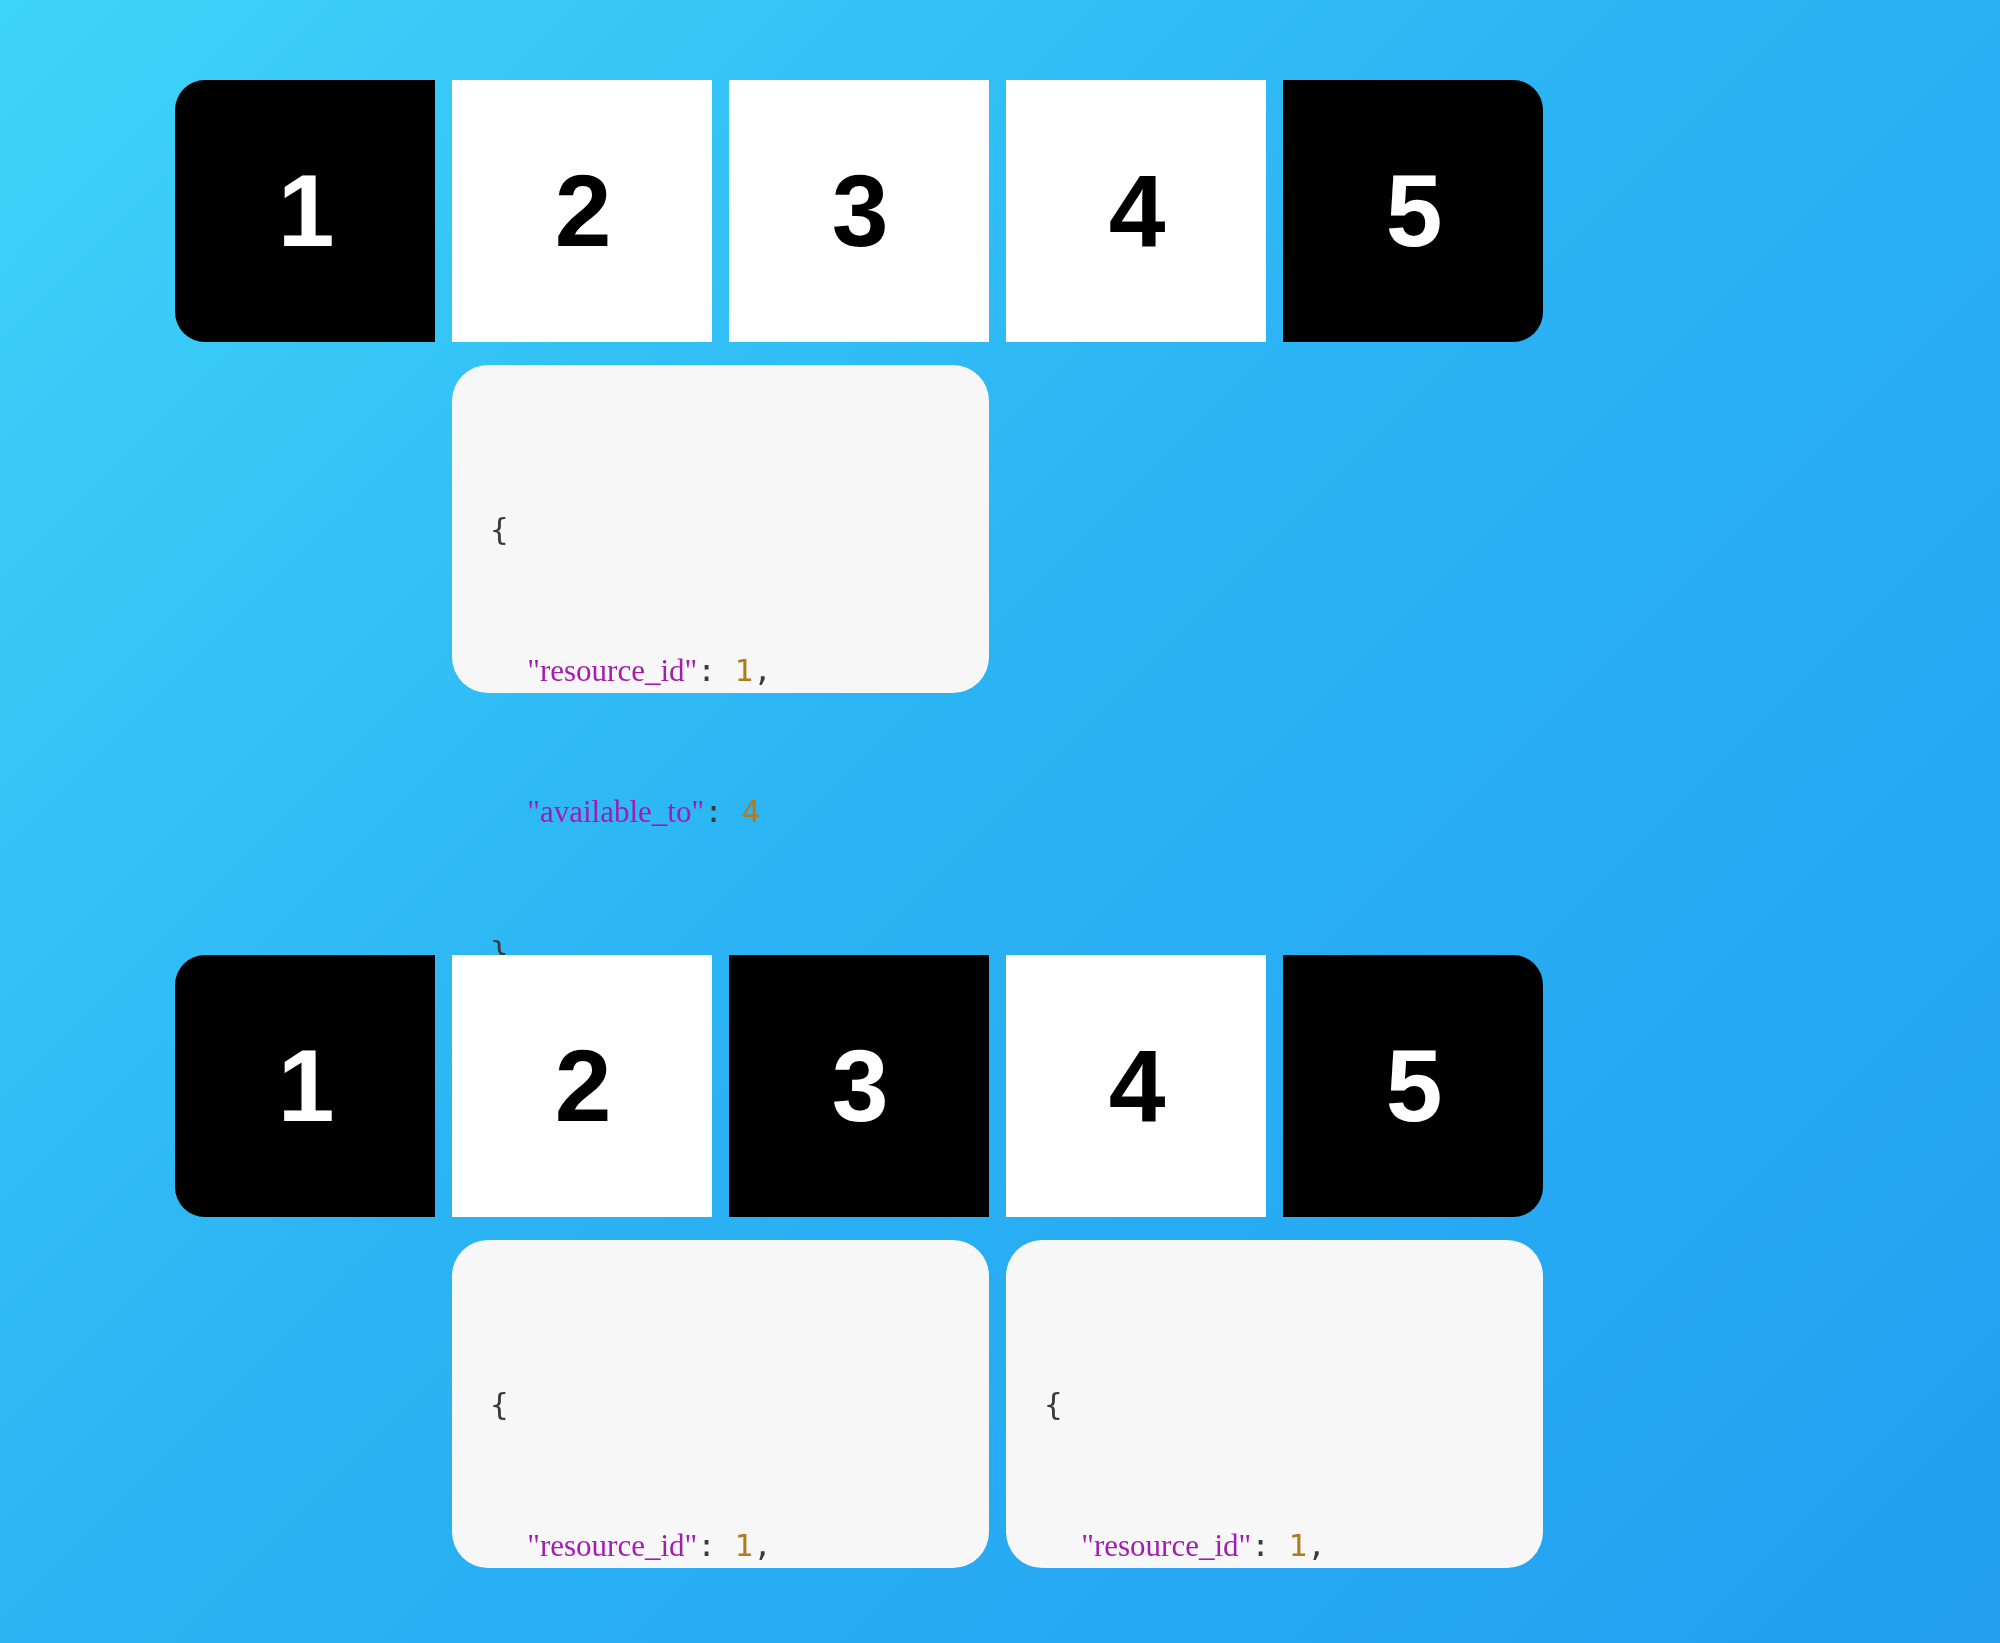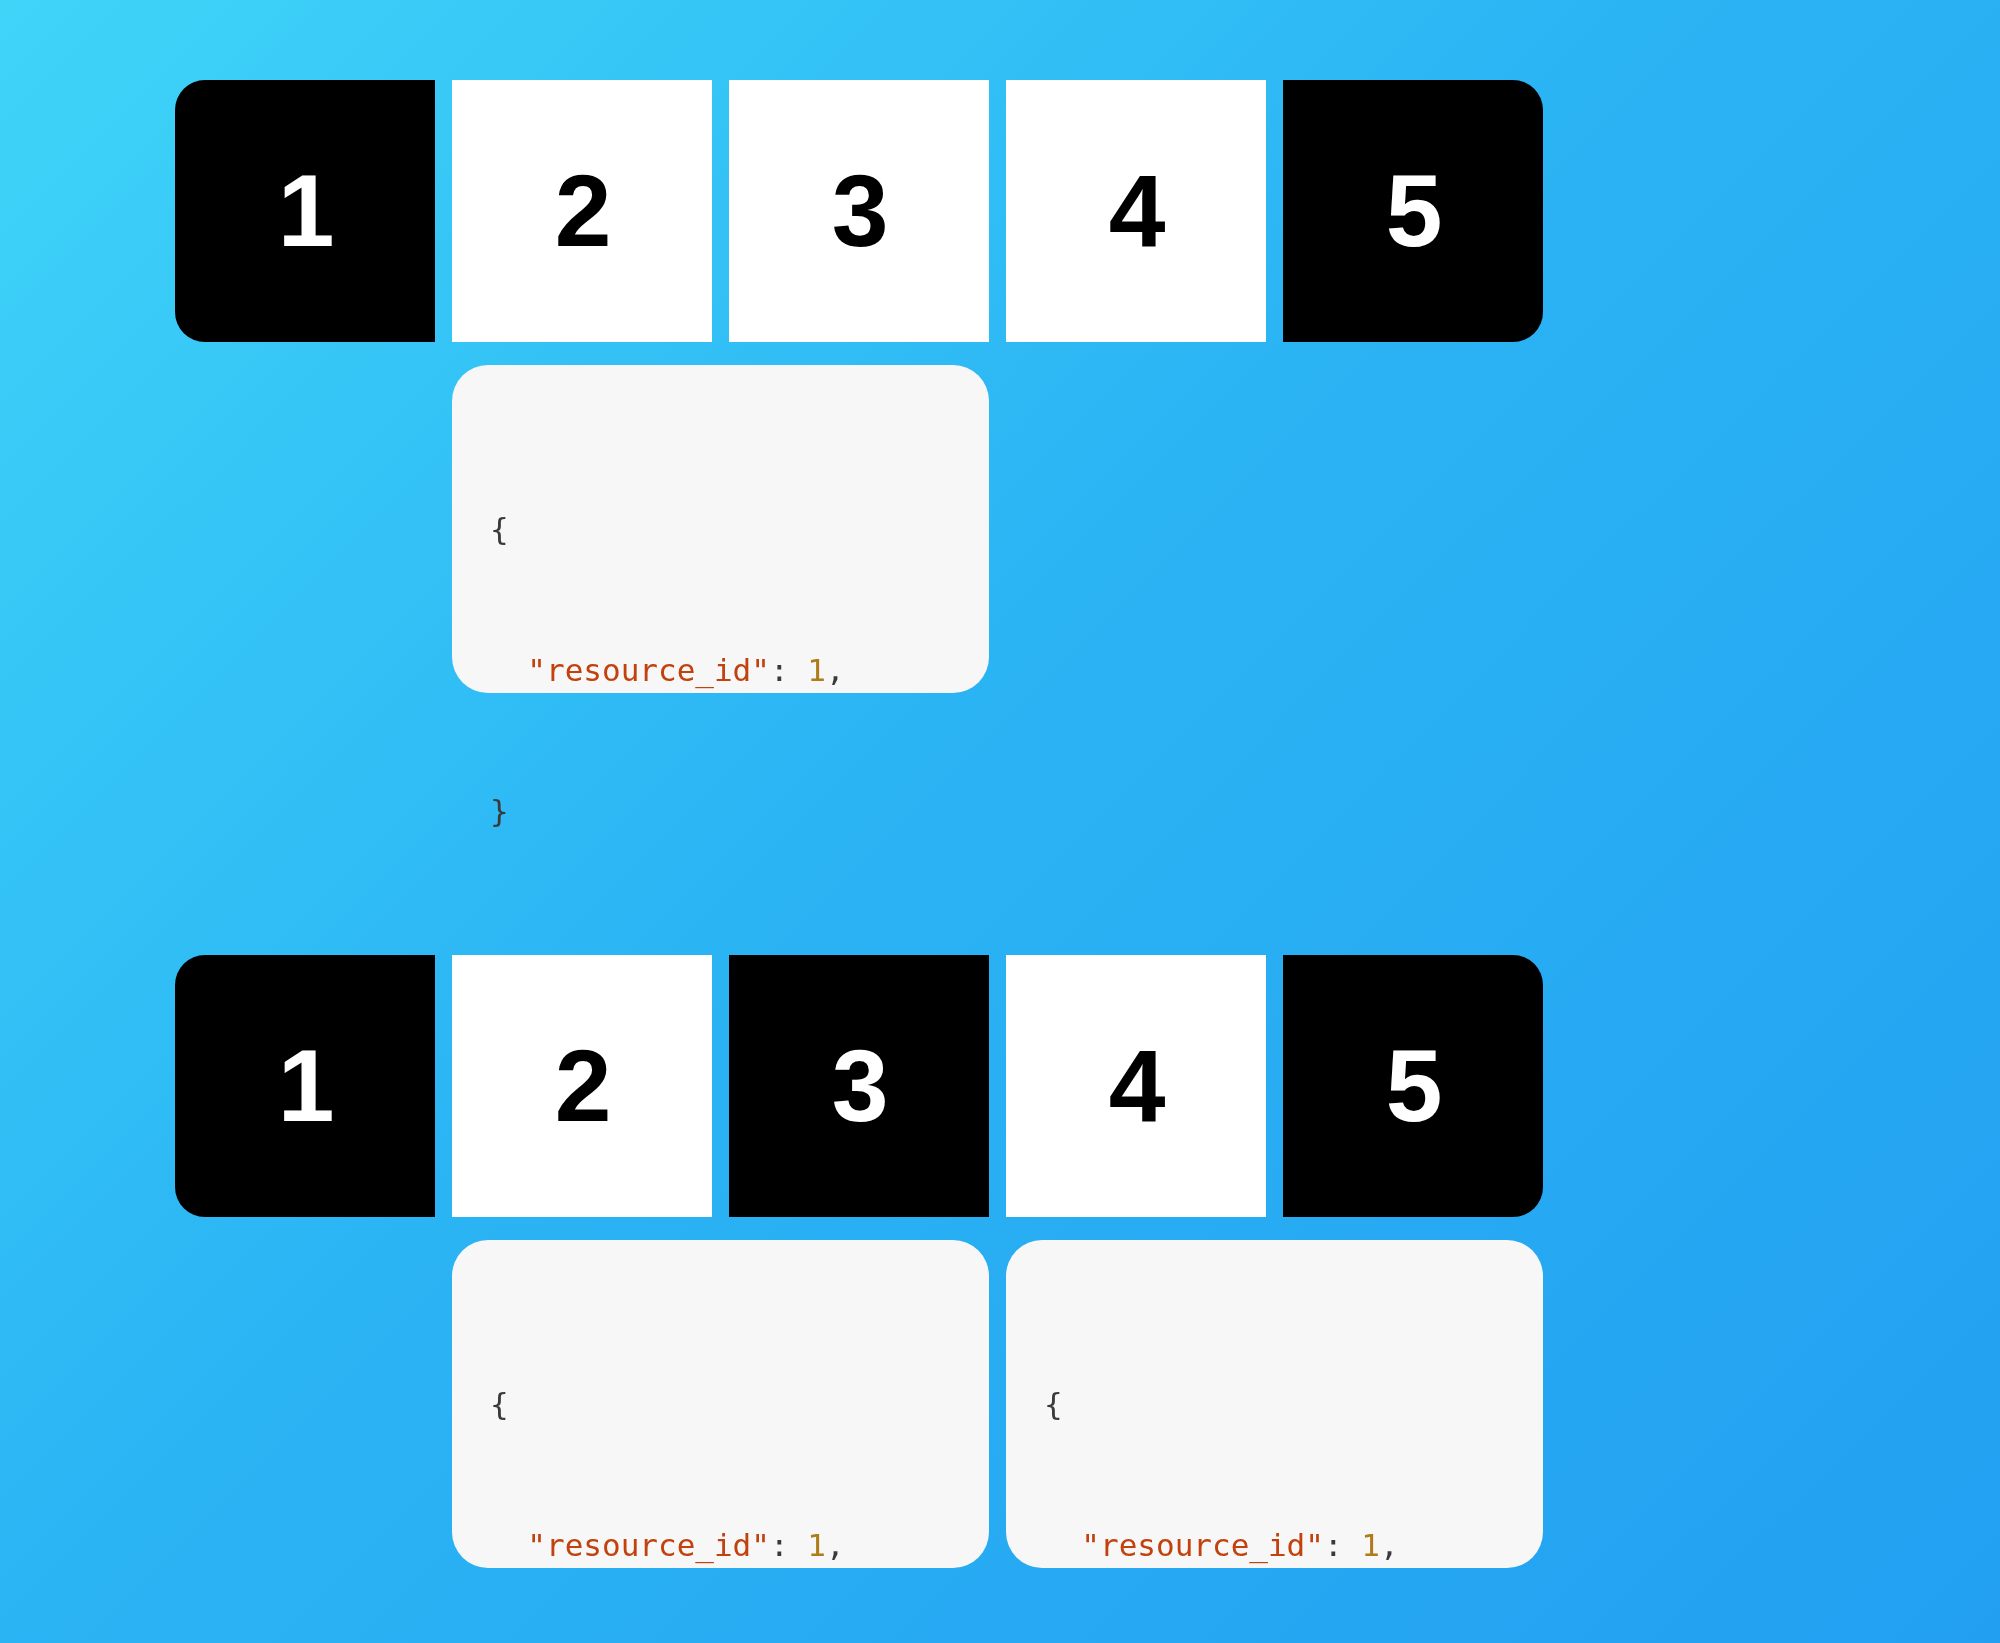--- a/index.html
+++ b/index.html
@@ -66,21 +66,21 @@
   .code {
     font-family: "DejaVu Sans Mono", monospace;
     font-size: 31px;
     line-height: 47px;
     white-space: pre;
     color: #3a3a3a;
   }
   .code-line { height: 47px; }
   .code-line.ind { padding-left: 2ch; }
 
-  .tok-key   { color: #c2410c; }
+  .tok-key   { color: #a21caf; font-family: Liberation Serif, serif; }
   .tok-key::before, .tok-key::after { content: '"'; }
   .tok-num   { color: #ae7c1b; }
   .tok-punct { color: #3a3a3a; }
 </style>
 </head>
 <body>
 
 <div class="strip" id="strip-1">
   <div class="cell first" data-filled="true">
     <span class="cell-label">1</span>
@@ -96,20 +96,21 @@
   </div>
   <div class="cell last" data-filled="true">
     <span class="cell-label">5</span>
   </div>
 </div>
 
 <div class="panel" id="panel-a">
   <div class="code">
     <div class="code-line"><span class="tok-punct">{</span></div>
     <div class="code-line ind"><span class="tok-key">resource_id</span><span class="tok-punct">: </span><span class="tok-num">1</span><span class="tok-punct">,</span></div>
+    <div class="code-line ind"><span class="tok-key">available_to</span><span class="tok-punct">: </span><span class="tok-num">4</span></div>
     <div class="code-line"><span class="tok-punct">}</span></div>
   </div>
 </div>
 
 <div class="strip" id="strip-2">
   <div class="cell first" data-filled="true">
     <span class="cell-label">1</span>
   </div>
   <div class="cell" data-filled="false">
     <span class="cell-label">2</span>

